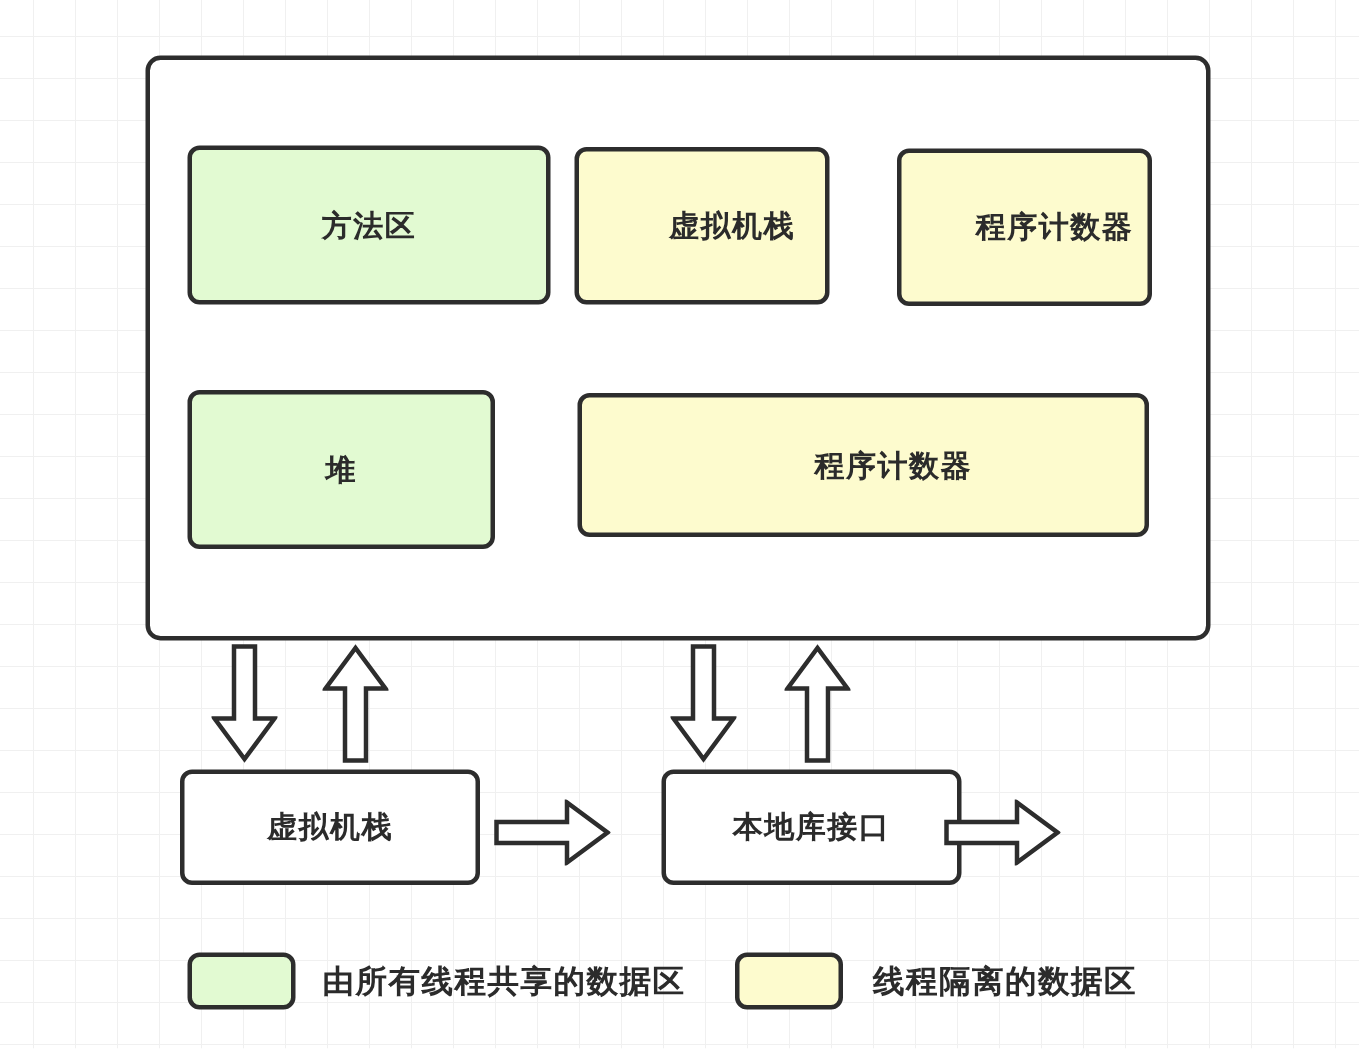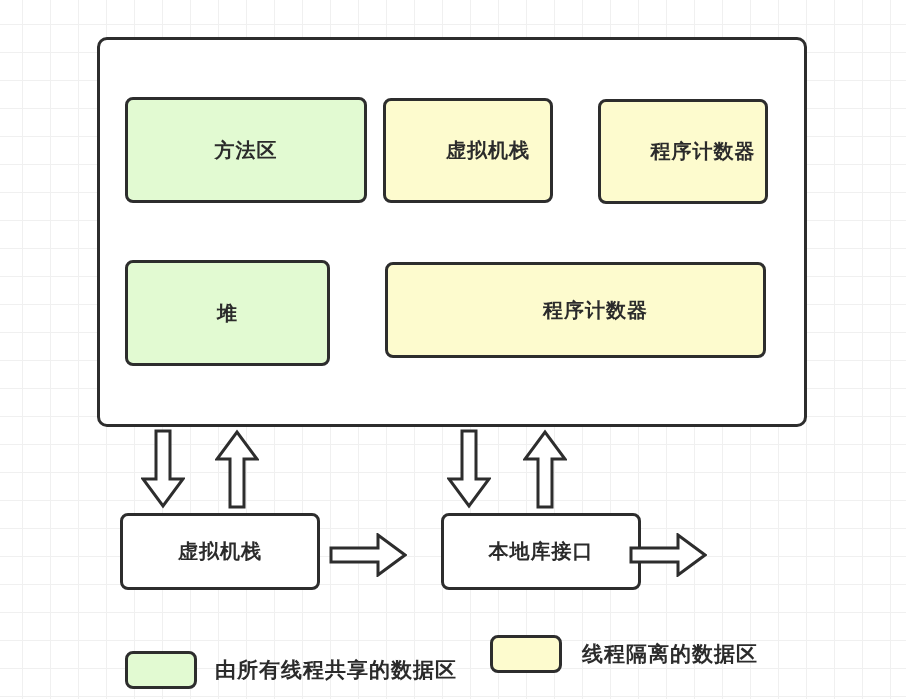--- a/index.html
+++ b/index.html
@@ -69,21 +69,21 @@
   .free-label {
     left: 712px; top: 541px;
     font-size: 21px; font-weight: 700; letter-spacing: 1px;
     line-height: 26px; white-space: nowrap;
   }
 
   .legend-item {
     top: 635px;
     display: flex; align-items: center;
   }
-  .legend-item.shared-item   { left: 125px; gap: 18px; margin-top: 16px; }
+  .legend-item.shared-item   { left: 125px; gap: 18px; }
   .legend-item.isolated-item { left: 490px; gap: 20px; }
   .legend-swatch {
     width: 72px; height: 38px;
     border: 3px solid var(--stroke, #2d2d2d);
     border-radius: 8px;
   }
   .legend-swatch.shared   { background: var(--shared-fill, #e2fad2); }
   .legend-swatch.isolated { background: var(--isolated-fill, #fdfbce); }
   .legend-label {
     font-size: 21px; font-weight: 700; letter-spacing: 1px;

